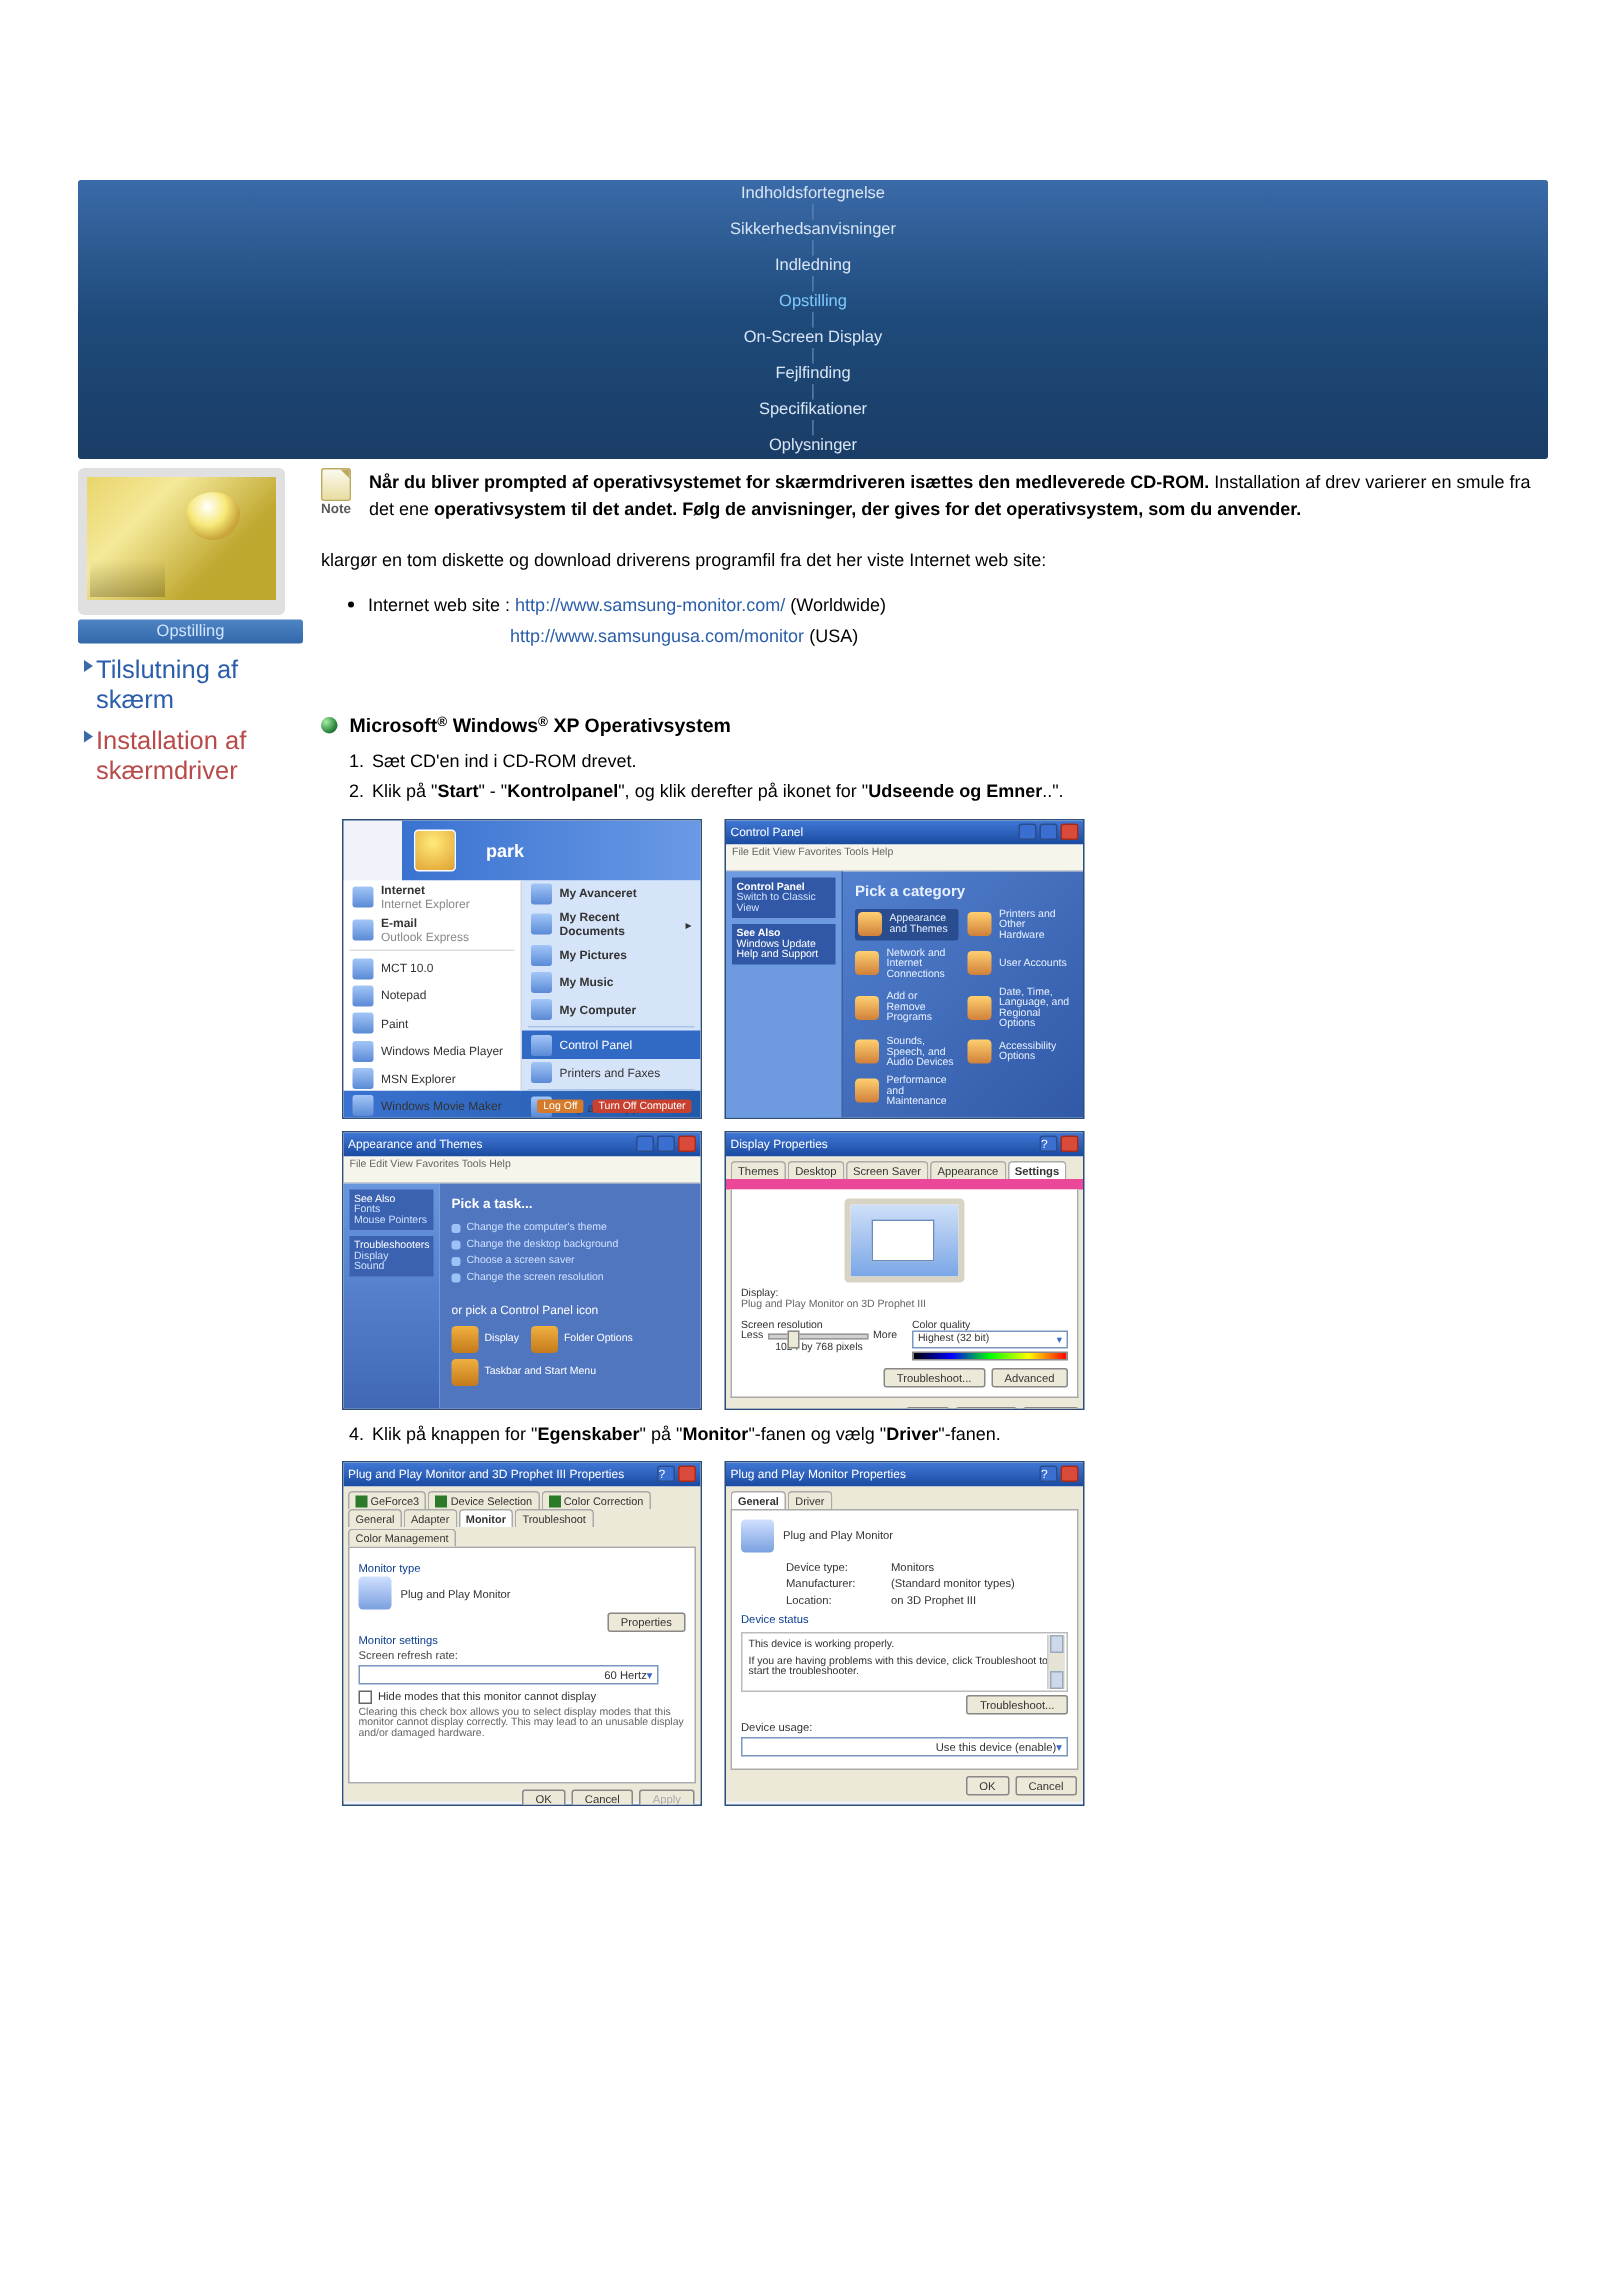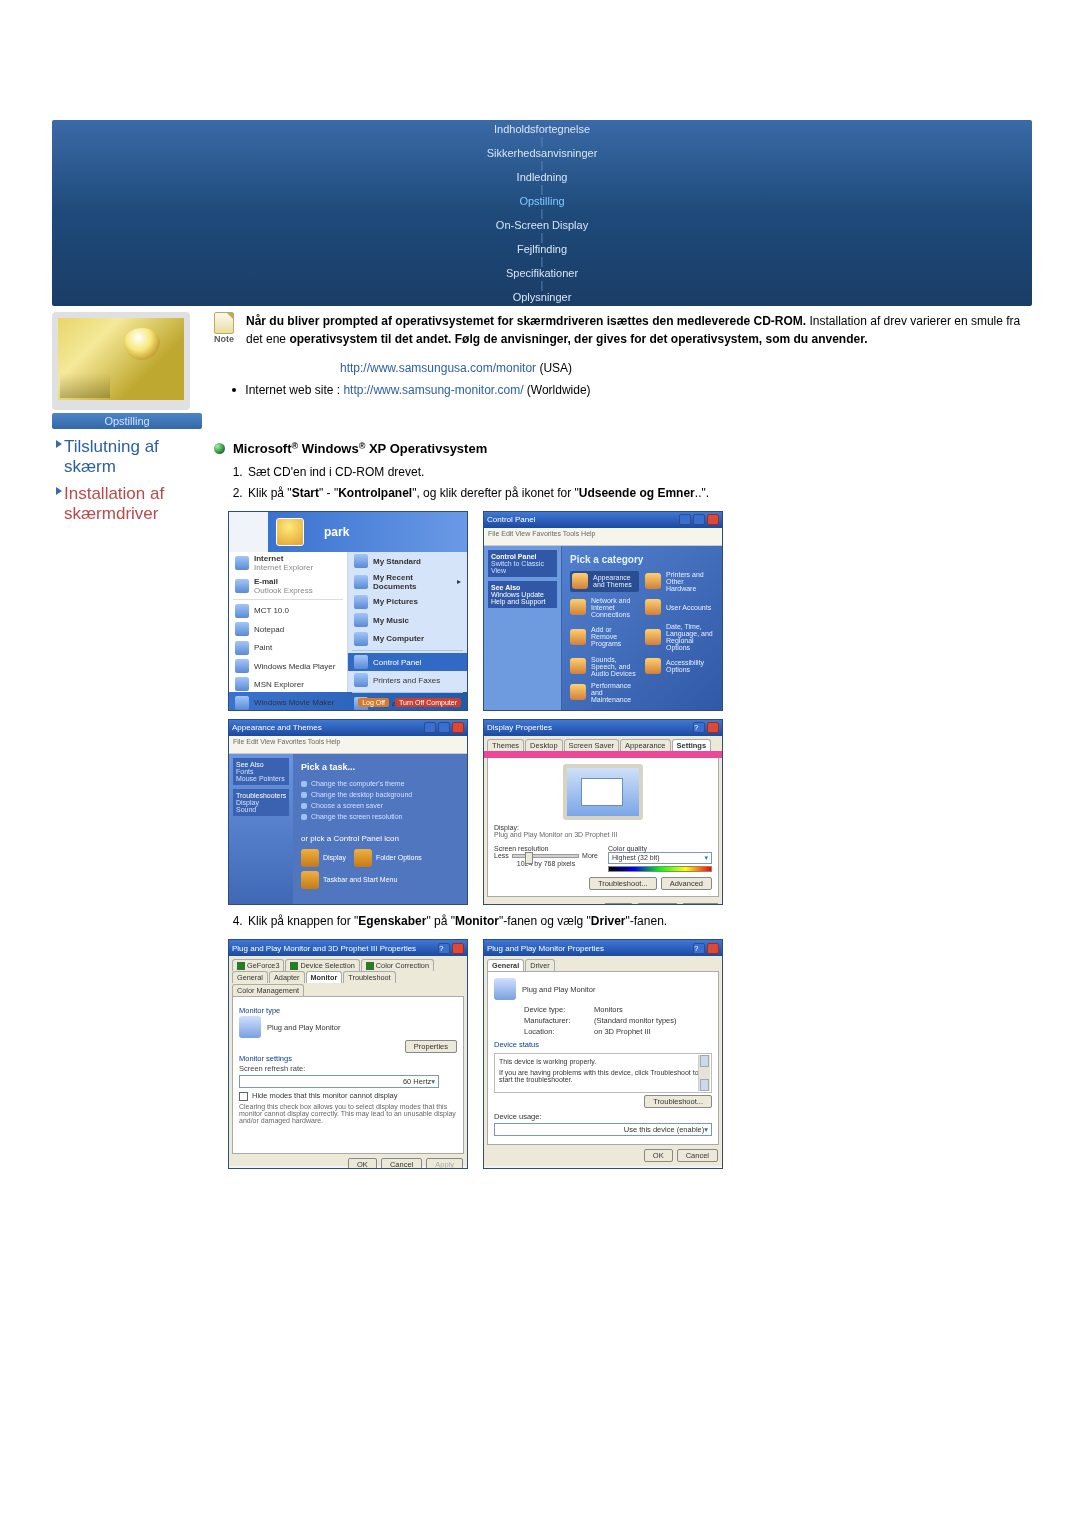--- a/index.html
+++ b/index.html
@@ -179,31 +179,32 @@
       <div class="note-row">
         <div class="note-icon-box">
           <div class="note-icon"></div>
           <span>Note</span>
         </div>
         <div class="note-text">
           <span class="bold">Når du bliver prompted af operativsystemet for skærmdriveren isættes den medleverede CD-ROM. </span><span>Installation af drev varierer en smule fra det ene </span><span class="bold">operativsystem til det andet. Følg de anvisninger, der gives for det operativsystem, som du anvender.</span>
         </div>
       </div>
 
+      <div class="prep">klargør en tom diskette og download driverens programfil fra det her viste Internet web site:</div>
 
       <div class="links-block">
-        <div style="padding-left: 108px;">
-          <a href="#">http://www.samsungusa.com/monitor</a>
-          <span> (USA)</span>
-        </div>
         <div>
           <span class="bullet"></span>
           <span>Internet web site : </span>
           <a href="#">http://www.samsung-monitor.com/</a>
           <span> (Worldwide)</span>
+        </div>
+        <div style="padding-left: 108px;">
+          <a href="#">http://www.samsungusa.com/monitor</a>
+          <span> (USA)</span>
         </div>
       </div>
 
       <div class="section-head">
         <span class="bead"></span>
         <span>
           <span>Microsoft</span><span class="sup">®</span><span> Windows</span><span class="sup">®</span><span> XP Operativsystem</span>
         </span>
       </div>
 
@@ -254,21 +255,21 @@
                 </div>
               <div class="sm-item">
                   <span class="sico"></span>
                   <span>Windows Movie Maker</span>
                 </div>
 
             </div>
             <div class="sm-right">
               <div class="sm-item">
                   <span class="sico"></span>
-                  <span class="bold">My Standard</span>
+                  <span class="bold">My Avanceret</span>
                 </div>
               <div class="sm-item">
                   <span class="sico"></span>
                   <span class="bold">My Recent Documents</span> 
                   <span style="color:#333;">▸</span>
                 </div>
               <div class="sm-item">
                   <span class="sico"></span>
                   <span class="bold">My Pictures</span>
                 </div>

